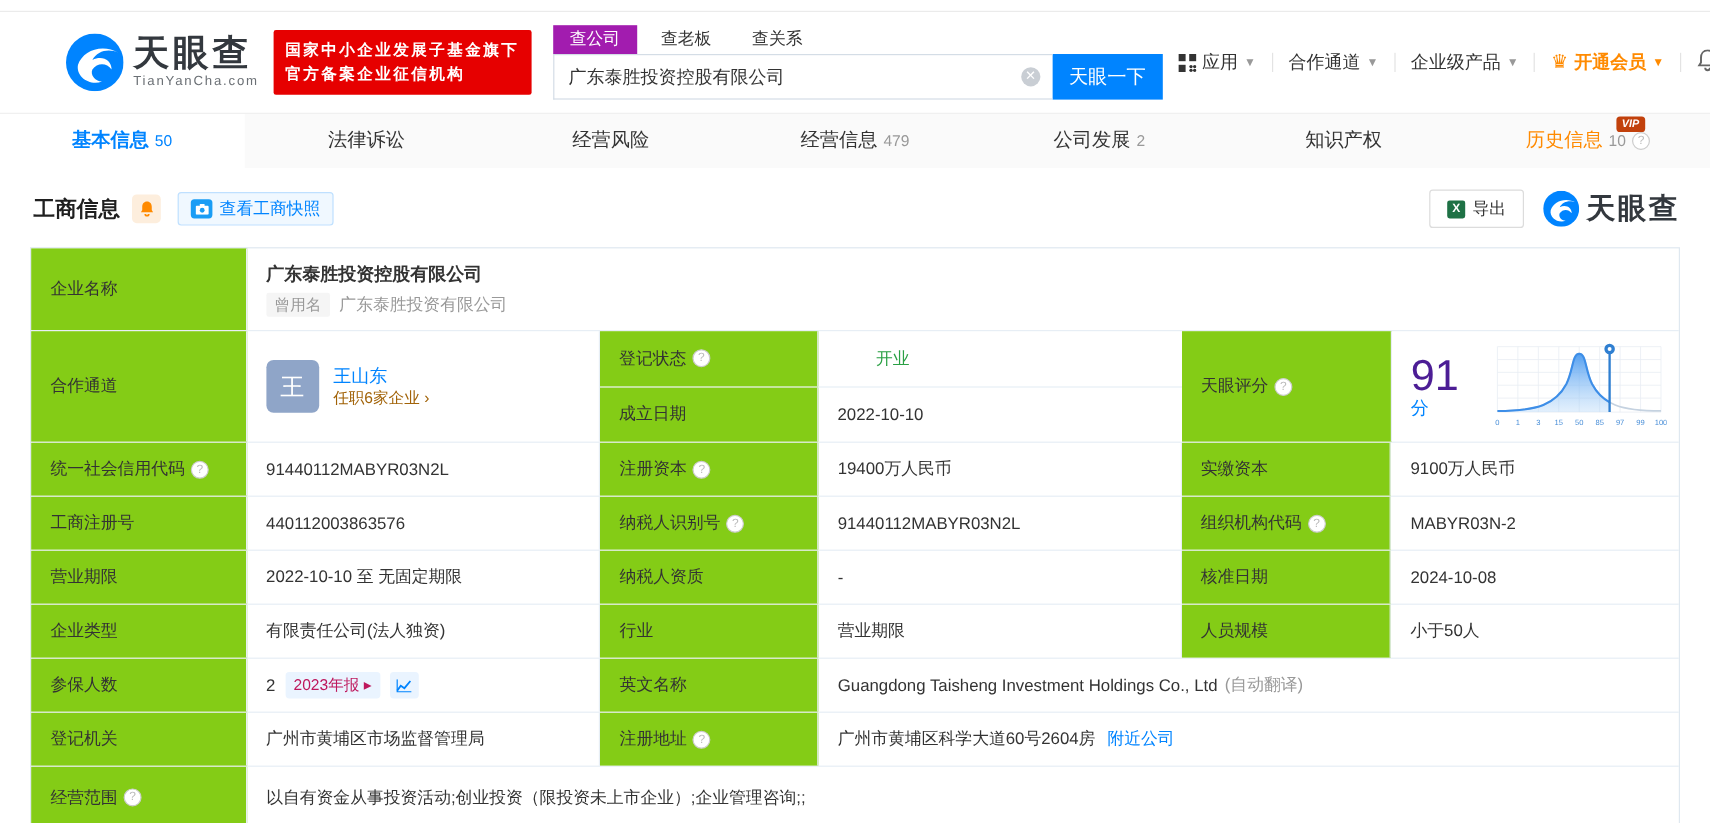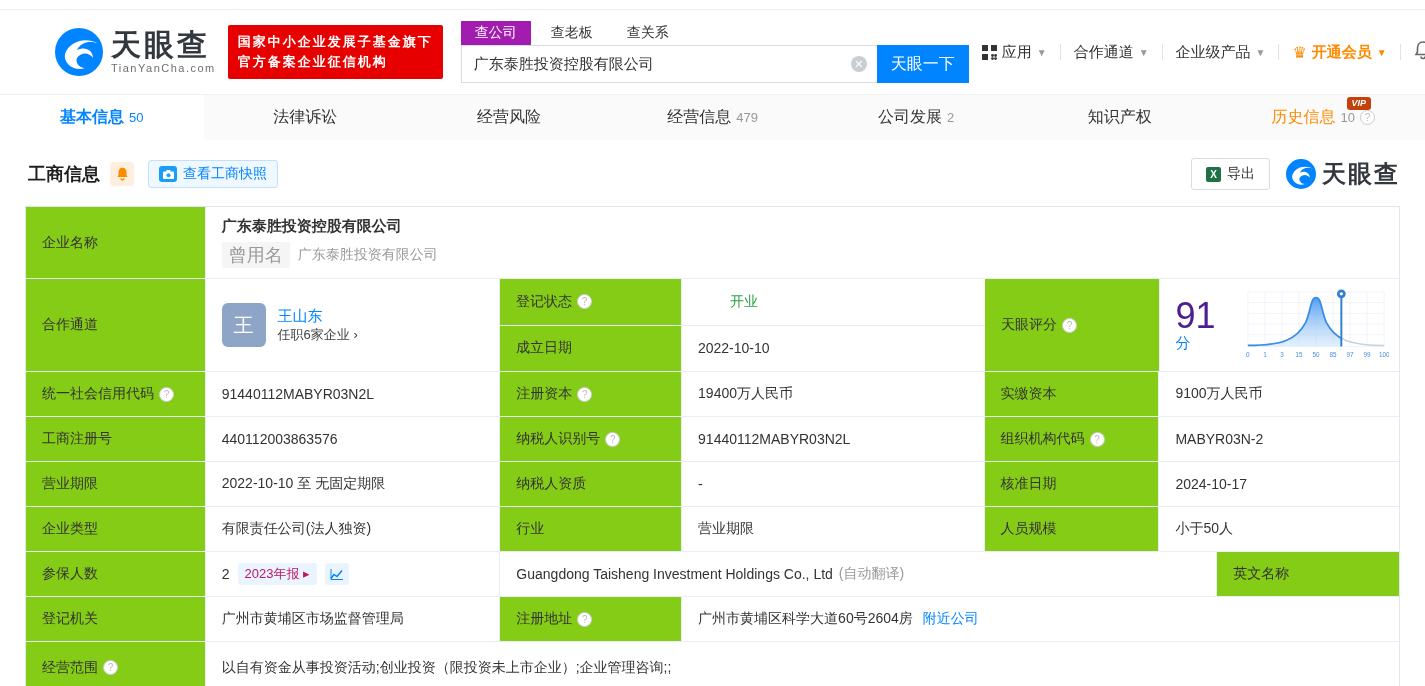--- a/index.html
+++ b/index.html
@@ -65,27 +65,27 @@
   .trow { display:flex; border-bottom:1px solid #e7eef5; }
   .trow:last-child { border-bottom:none; }
   .cell { display:flex; align-items:center; padding:0 16px; border-right:1px solid #e7eef5; min-height:44px; }
   .cell:last-child { border-right:none; }
   .lbl { background:#84cc16; color:#333; gap:5px; }
   .w-l1{width:180px;} .w-v1{width:295px;} .w-l2{width:182px;} .w-v2{width:303px;} .w-l3{width:175px;} .w-v3{width:240px;}
   .w-span-all{width:1195px;} .w-span-right{width:718px;}
   .h-r1{min-height:68px;} .h-r2{min-height:92px;} .h-r9{min-height:51px;}
   .green { color:#2aa044;margin-left:32px; }
   .blue-link { color:#0084ff; cursor:pointer; text-decoration:none; }
-  .orange-link { color:#404040; cursor:pointer; font-size:13px; }
+  .orange-link { color:#a16207; cursor:pointer; font-size:13px; }
   .gray { color:#999; }
 
   .name-block { display:flex; flex-direction:column; justify-content:center; gap:6px; padding:10px 16px; }
   .company-name { font-size:15px; font-weight:bold; color:#333; }
   .former-line { display:flex; align-items:center; gap:8px; }
-  .former-chip { background:#f5f5f5; color:#999; font-size:18px; padding:1px 7px; border-radius:2px; }
+  .former-chip { background:#f5f5f5; color:#999; font-size:13px; padding:1px 7px; border-radius:2px; }
 
   .rep-block { display:flex; align-items:center; gap:12px; }
   .avatar { width:44px; height:44px; border-radius:6px; background:#8fa5c8; color:#fff; font-size:20px; display:flex; align-items:center; justify-content:center; }
   .rep-name { font-size:15px; }
 
   .mid-group { width:485px; display:flex; flex-direction:column; }
   .mid-row { display:flex; flex:1; }
   .mid-row:first-child { border-bottom:1px solid #e7eef5; }
   .mid-row .cell { min-height:45px; }
 
@@ -368,21 +368,21 @@
     </div>
     <div class="cell w-v3">MABYR03N-2</div>
   </div>
 
   <div class="trow">
     <div class="cell lbl w-l1">营业期限</div>
     <div class="cell w-v1">2022-10-10 至 无固定期限</div>
     <div class="cell lbl w-l2">纳税人资质</div>
     <div class="cell w-v2">-</div>
     <div class="cell lbl w-l3">核准日期</div>
-    <div class="cell w-v3">2024-10-17</div>
+    <div class="cell w-v3">2024-10-08</div>
   </div>
 
   <div class="trow">
     <div class="cell lbl w-l1">企业类型</div>
     <div class="cell w-v1">有限责任公司(法人独资)</div>
     <div class="cell lbl w-l2">行业</div>
     <div class="cell w-v2">营业期限</div>
     <div class="cell lbl w-l3">人员规模</div>
     <div class="cell w-v3">小于50人</div>
   </div>
@@ -394,25 +394,25 @@
         <span>2</span>
         <span class="chip">2023年报 ▸</span>
         <span class="chip-icon">
           <svg width="13" height="11" viewBox="0 0 13 11">
               <path d="M1 9.5 L4 5.5 L7 7.5 L12 1.5" fill="none" stroke="#0084ff" stroke-width="1.5"></path>
               <path d="M1 0 L1 10.5 L13 10.5" fill="none" stroke="#0084ff" stroke-width="1"></path>
             </svg>
         </span>
       </div>
     </div>
+    <div class="cell lbl w-l2">英文名称</div>
     <div class="cell w-span-right" style="gap:6px;">
       <span>Guangdong Taisheng Investment Holdings Co., Ltd</span>
       <span class="gray">(自动翻译)</span>
     </div>
-    <div class="cell lbl w-l2">英文名称</div>
   </div>
 
   <div class="trow">
     <div class="cell lbl w-l1">登记机关</div>
     <div class="cell w-v1">广州市黄埔区市场监督管理局</div>
     <div class="cell lbl w-l2">
       <span>注册地址</span>
       <span class="qmark">?</span>
     </div>
     <div class="cell w-span-right" style="gap:10px;">

